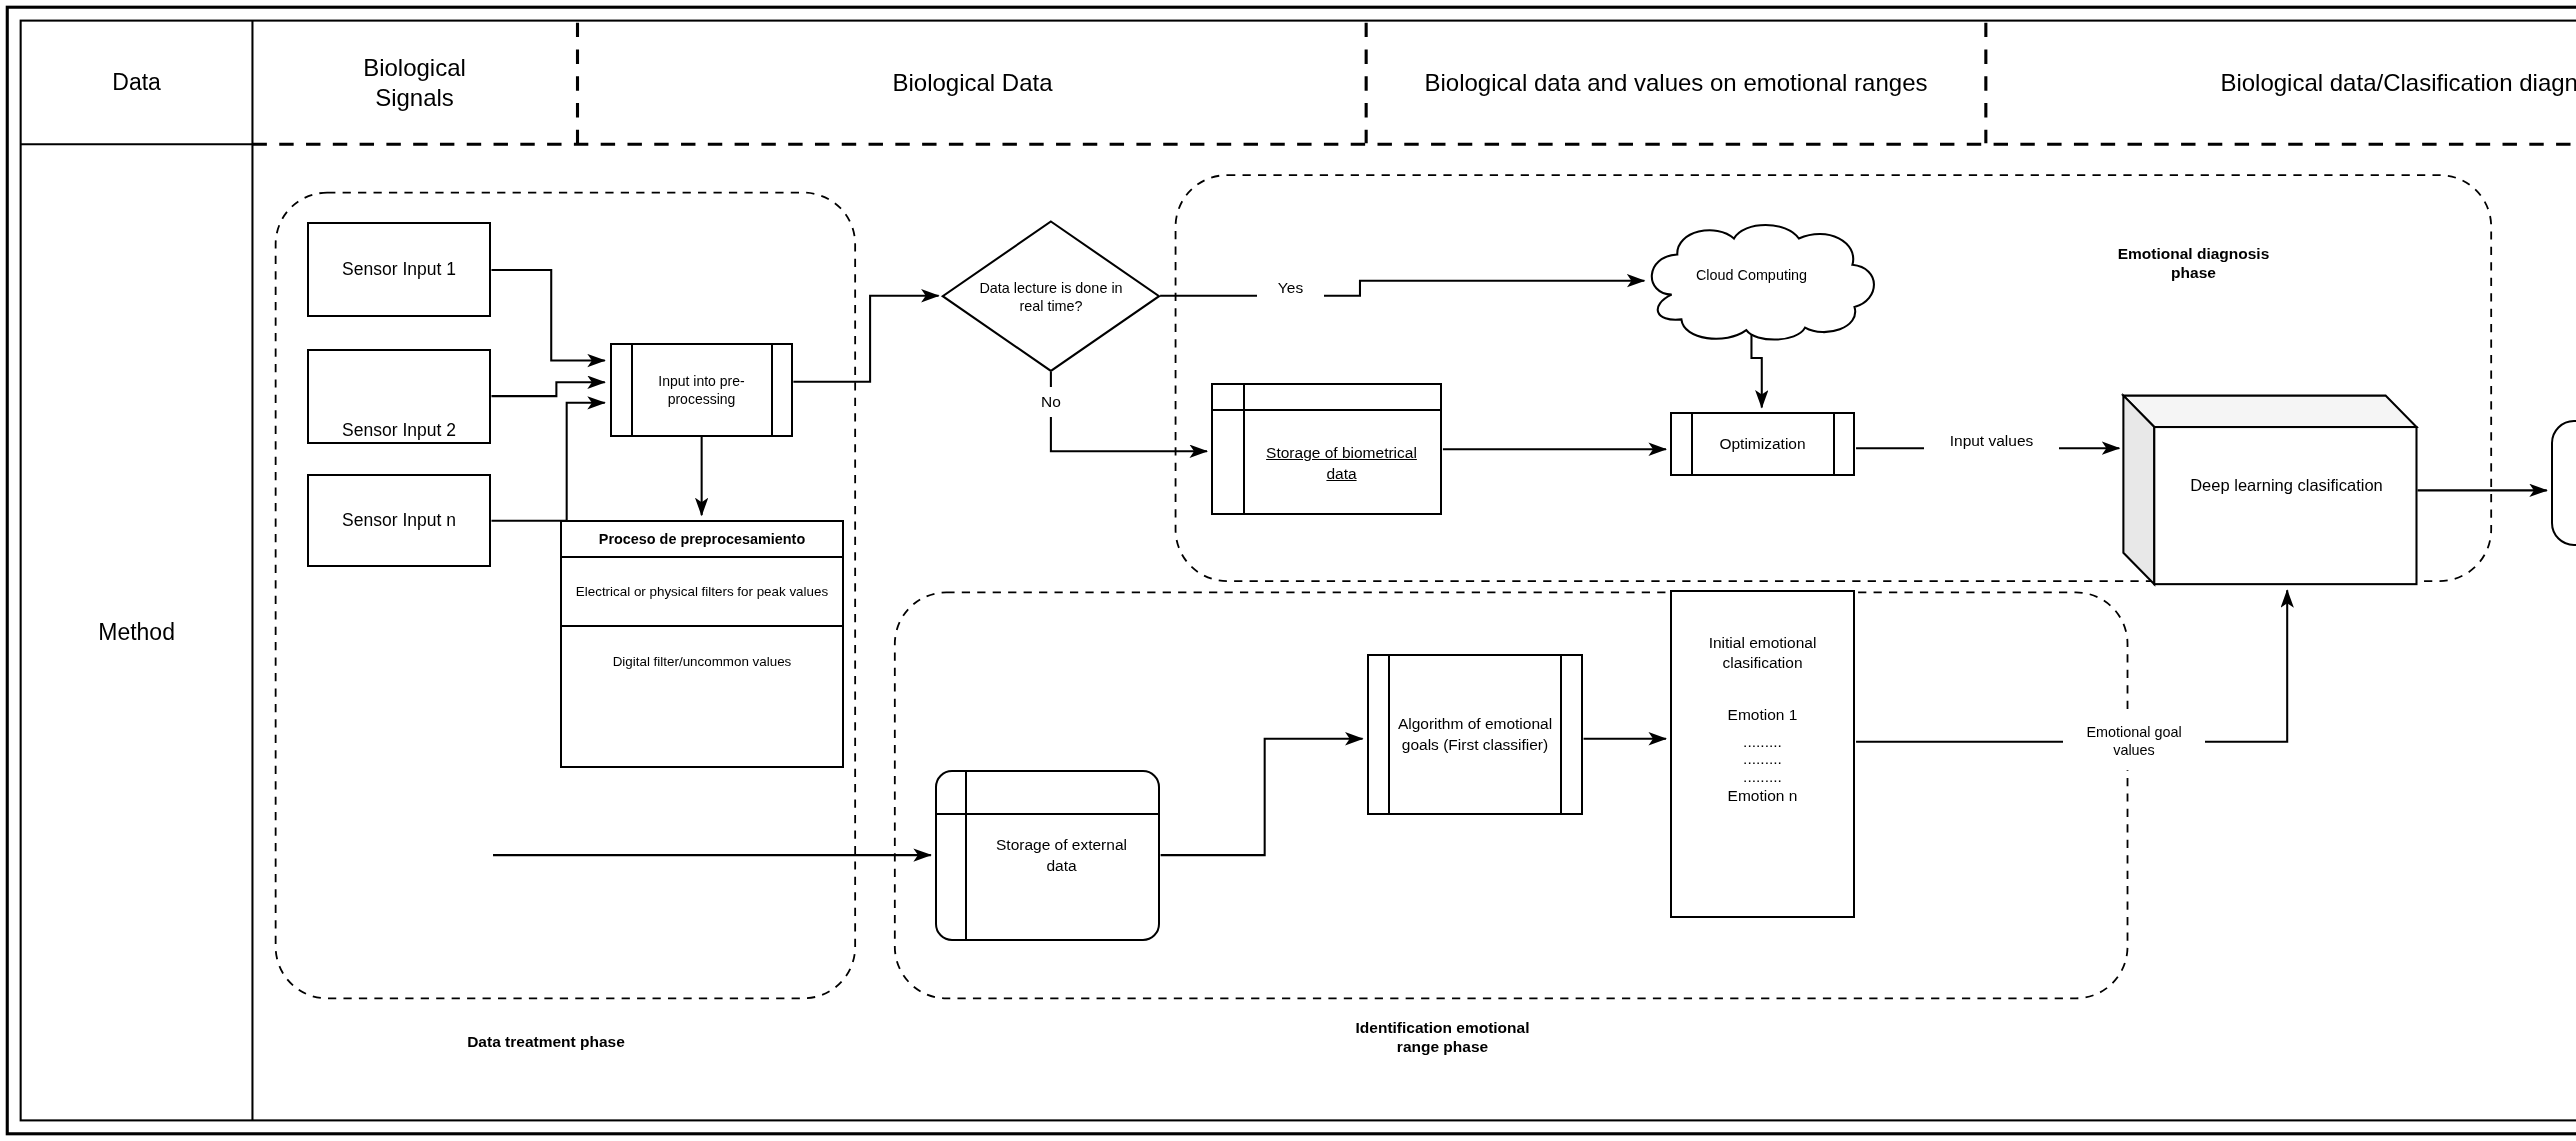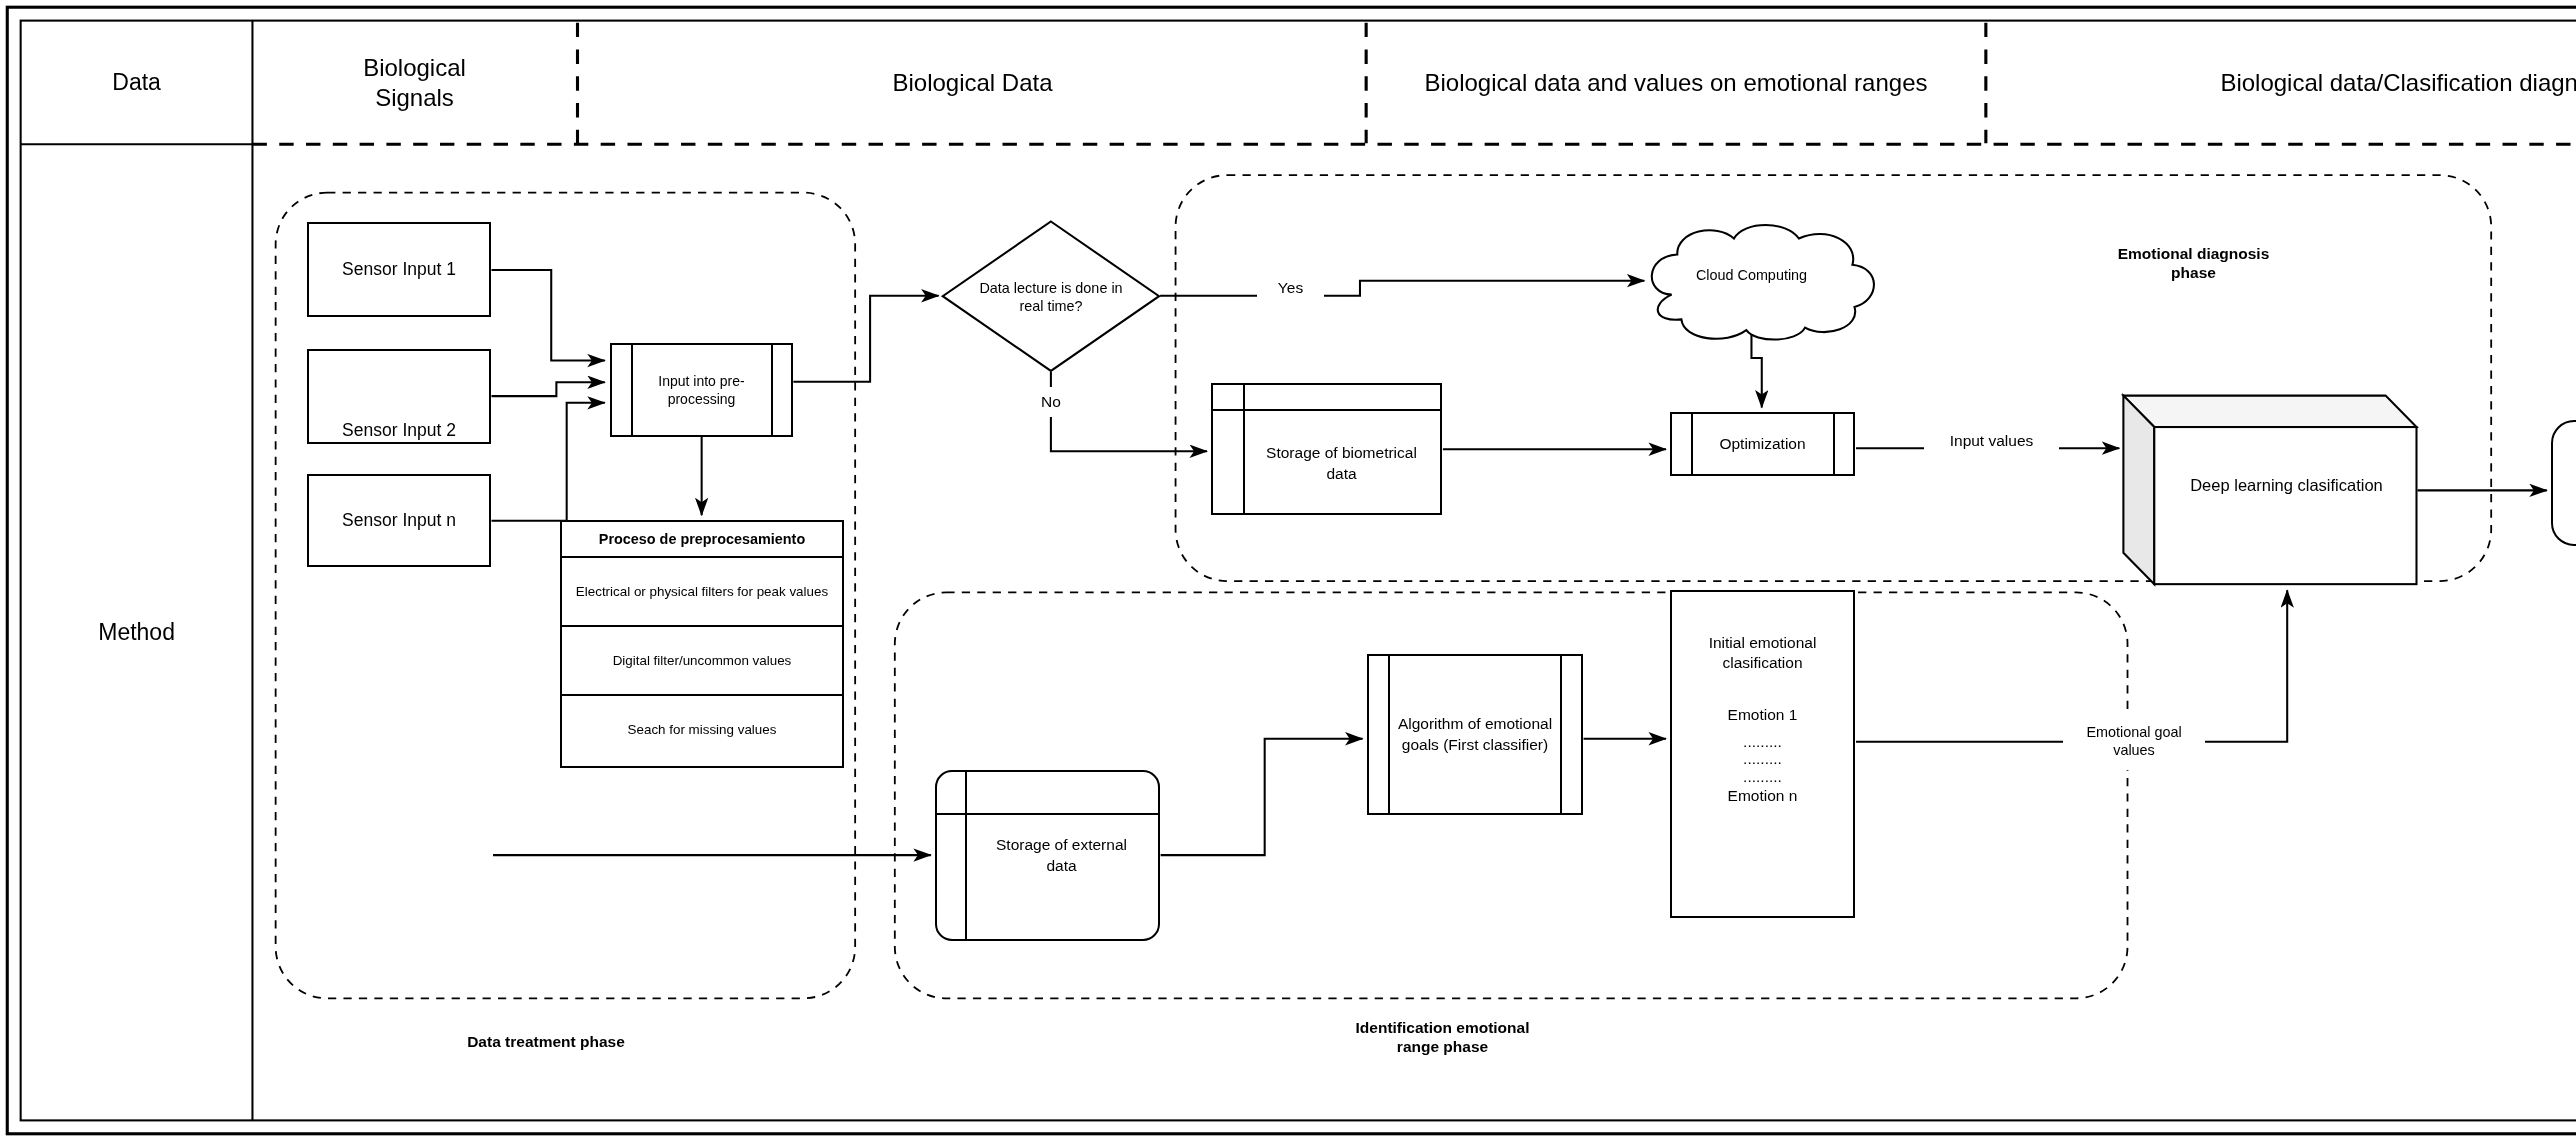--- a/index.html
+++ b/index.html
@@ -127,43 +127,40 @@
   <div class="tbl" style="left:560px;top:520px;width:284px;height:248px;">
     <div class="trow bold" style="height:36px;font-size:14.4px;">
         <span>Proceso de preprocesamiento</span>
       </div>
     <div class="trow" style="height:69px;">
         <span>Electrical  or physical filters for peak values</span>
       </div>
     <div class="trow" style="height:69px;">
         <span>Digital filter/uncommon values</span>
       </div>
-    <div class="trow" style="height:67px;">
-        <span>Seach for missing values</span>
-      </div>
   </div>
 
   <div class="plain" style="left:971px;top:250px;width:160px;height:93px;font-size:14.4px;">
       <span>Data lecture is done in real time?</span>
     </div>
   <div class="plain onwire" style="left:1257px;top:273px;width:67px;height:30px;">
       <span>Yes</span>
     </div>
   <div class="plain onwire" style="left:1019px;top:387px;width:64px;height:30px;">
       <span>No</span>
     </div>
 
   <div class="plain" style="left:1669px;top:259px;width:165px;height:31px;font-size:14.4px;">
       <span>Cloud Computing</span>
     </div>
 
   <div class="box" style="left:1211px;top:383px;width:231px;height:132px;font-size:15.5px;">
     <div class="hstrip" style="top:24px;"></div>
     <div class="vstrip" style="left:30px;"></div>
-    <span style="margin-left:30px;margin-top:29px;width:170px;">Storage of biometrical data</span>
+    <span style="margin-left:30px;margin-top:29px;width:170px;text-decoration:underline;">Storage of biometrical data</span>
   </div>
 
   <div class="box" style="left:1670px;top:412px;width:185px;height:64px;font-size:15.5px;">
     <div class="vbar" style="left:18.5px;"></div>
     <div class="vbar" style="right:18.5px;"></div>
     <span>Optimization</span>
   </div>
 
   <div class="plain onwire" style="left:1924px;top:426px;width:135px;height:30px;">
       <span>Input values</span>

